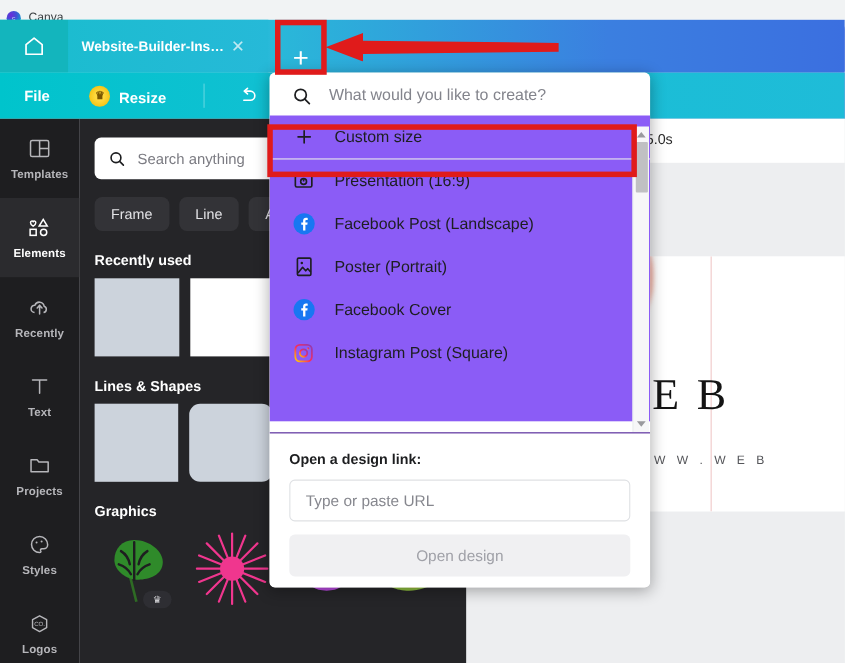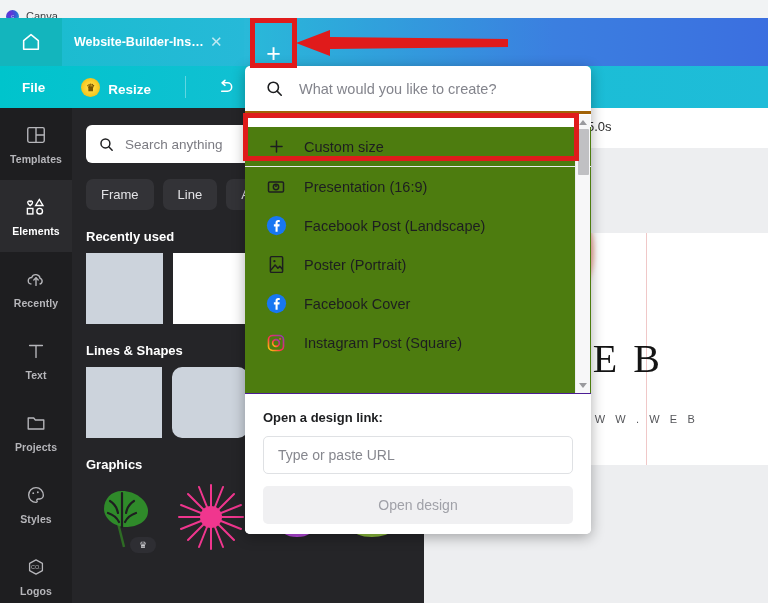--- a/index.html
+++ b/index.html
@@ -189,26 +189,26 @@
   }
 
   
   .dropdown {
     position: absolute; left: 245px; top: 66px; width: 346px; height: 468px;
     background: #ffffff; border-radius: 5px;
     box-shadow: 0 3px 14px rgba(0,0,0,0.32); z-index: 30; overflow: hidden;
   }
   .dd-search {
     height: 48px; display: flex; align-items: center; padding: 0 20px;
-    border-bottom: 3px solid #a16207;
+    border-bottom: 6px solid #a16207;
   }
   .dd-search-ph { color: #83848c; font-size: 14.5px; margin-left: 15px; }
   .dd-list {
-    position: absolute; left: 0; top: 61px; width: 346px; height: 278px;
-    overflow: hidden; background: #4d7c0f;
+    position: absolute; left: 0; top: 39px; width: 346px; height: 278px;
+    overflow: hidden; background: #8b5cf6;
   }
   .dd-item {
     height: 39px; display: flex; align-items: center; padding-left: 20px;
     cursor: pointer; color: #1d1e20; font-size: 14.5px;
   }
   .dd-item .dd-ico {
     width: 22px; height: 22px; margin-right: 17px; flex: 0 0 auto;
     display: flex; align-items: center; justify-content: center;
   }
   .dd-divider { height: 1px; background: #e9eaec; margin: 0; }

